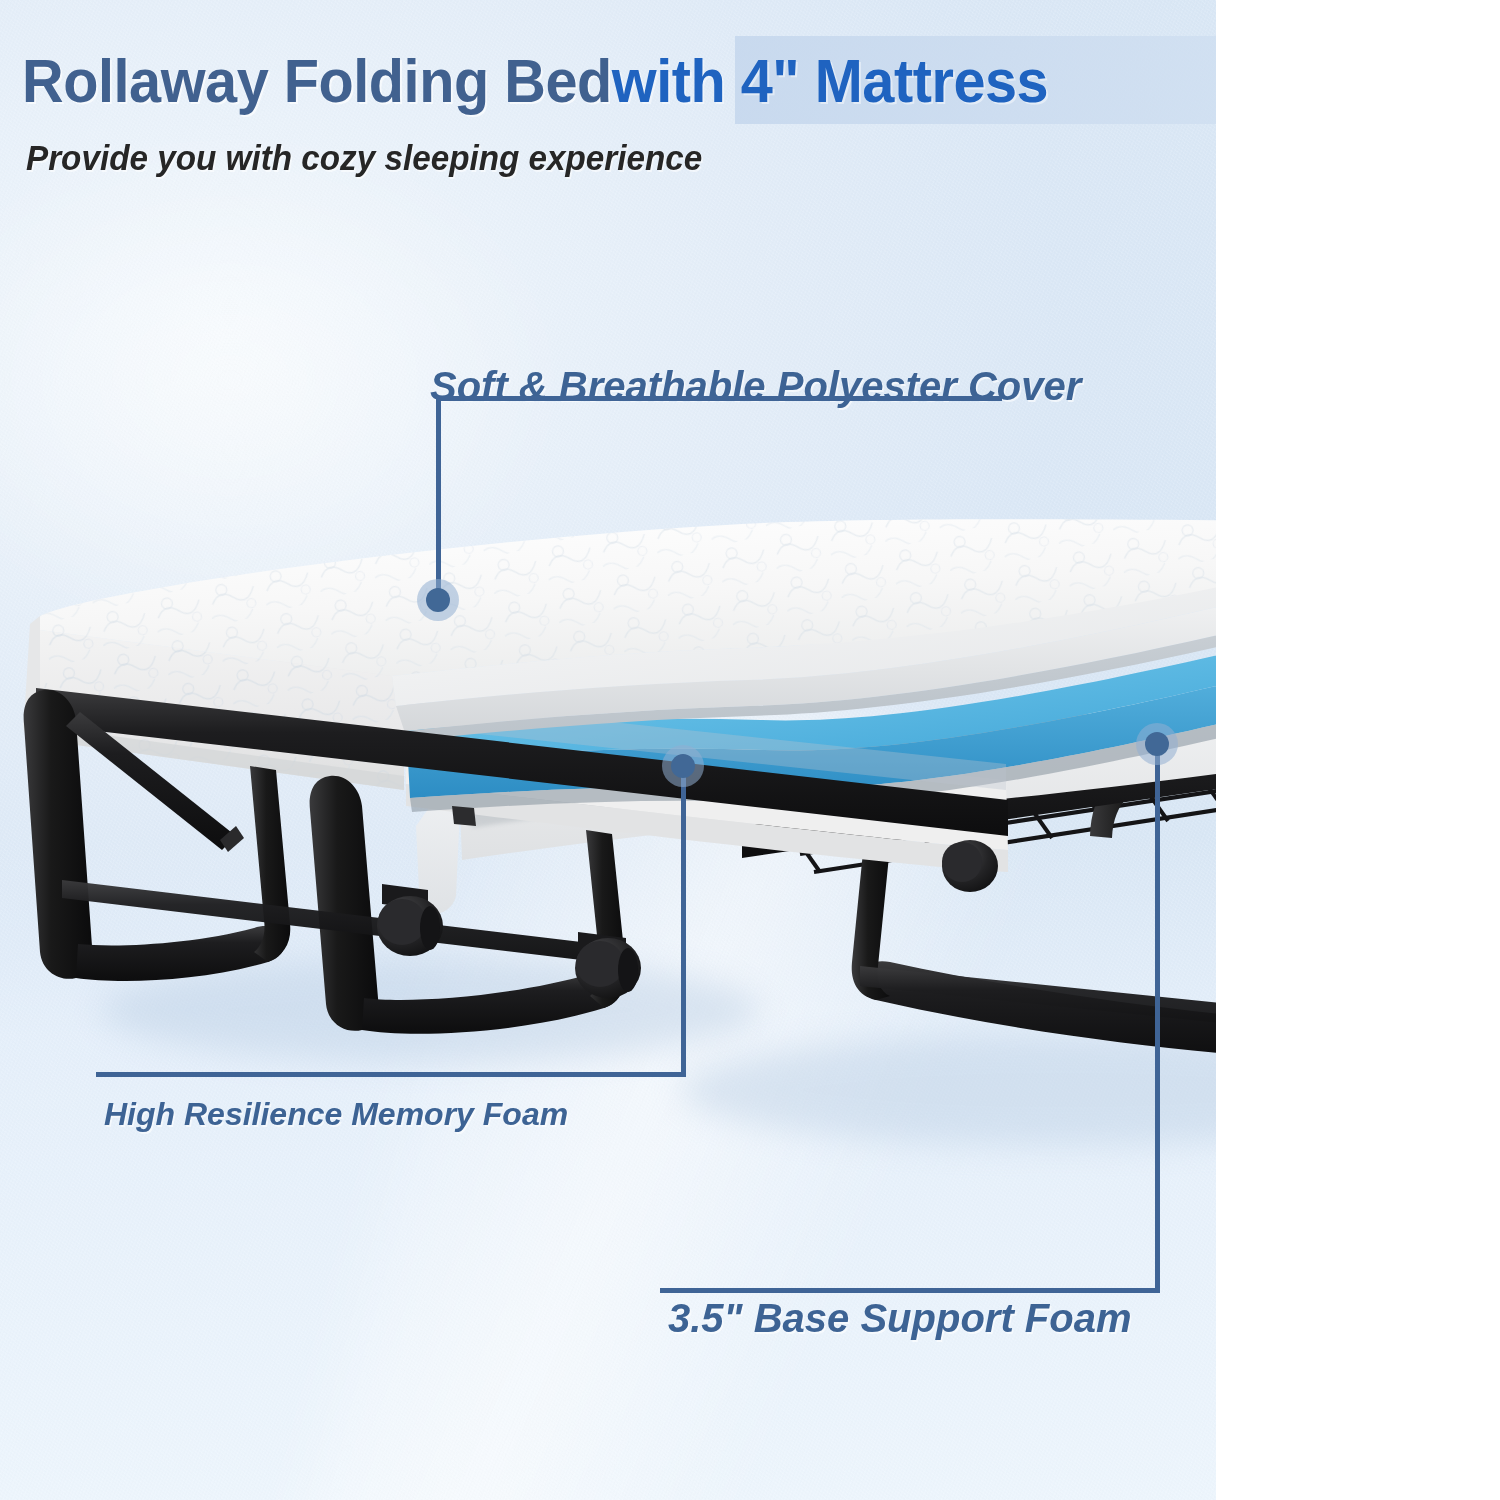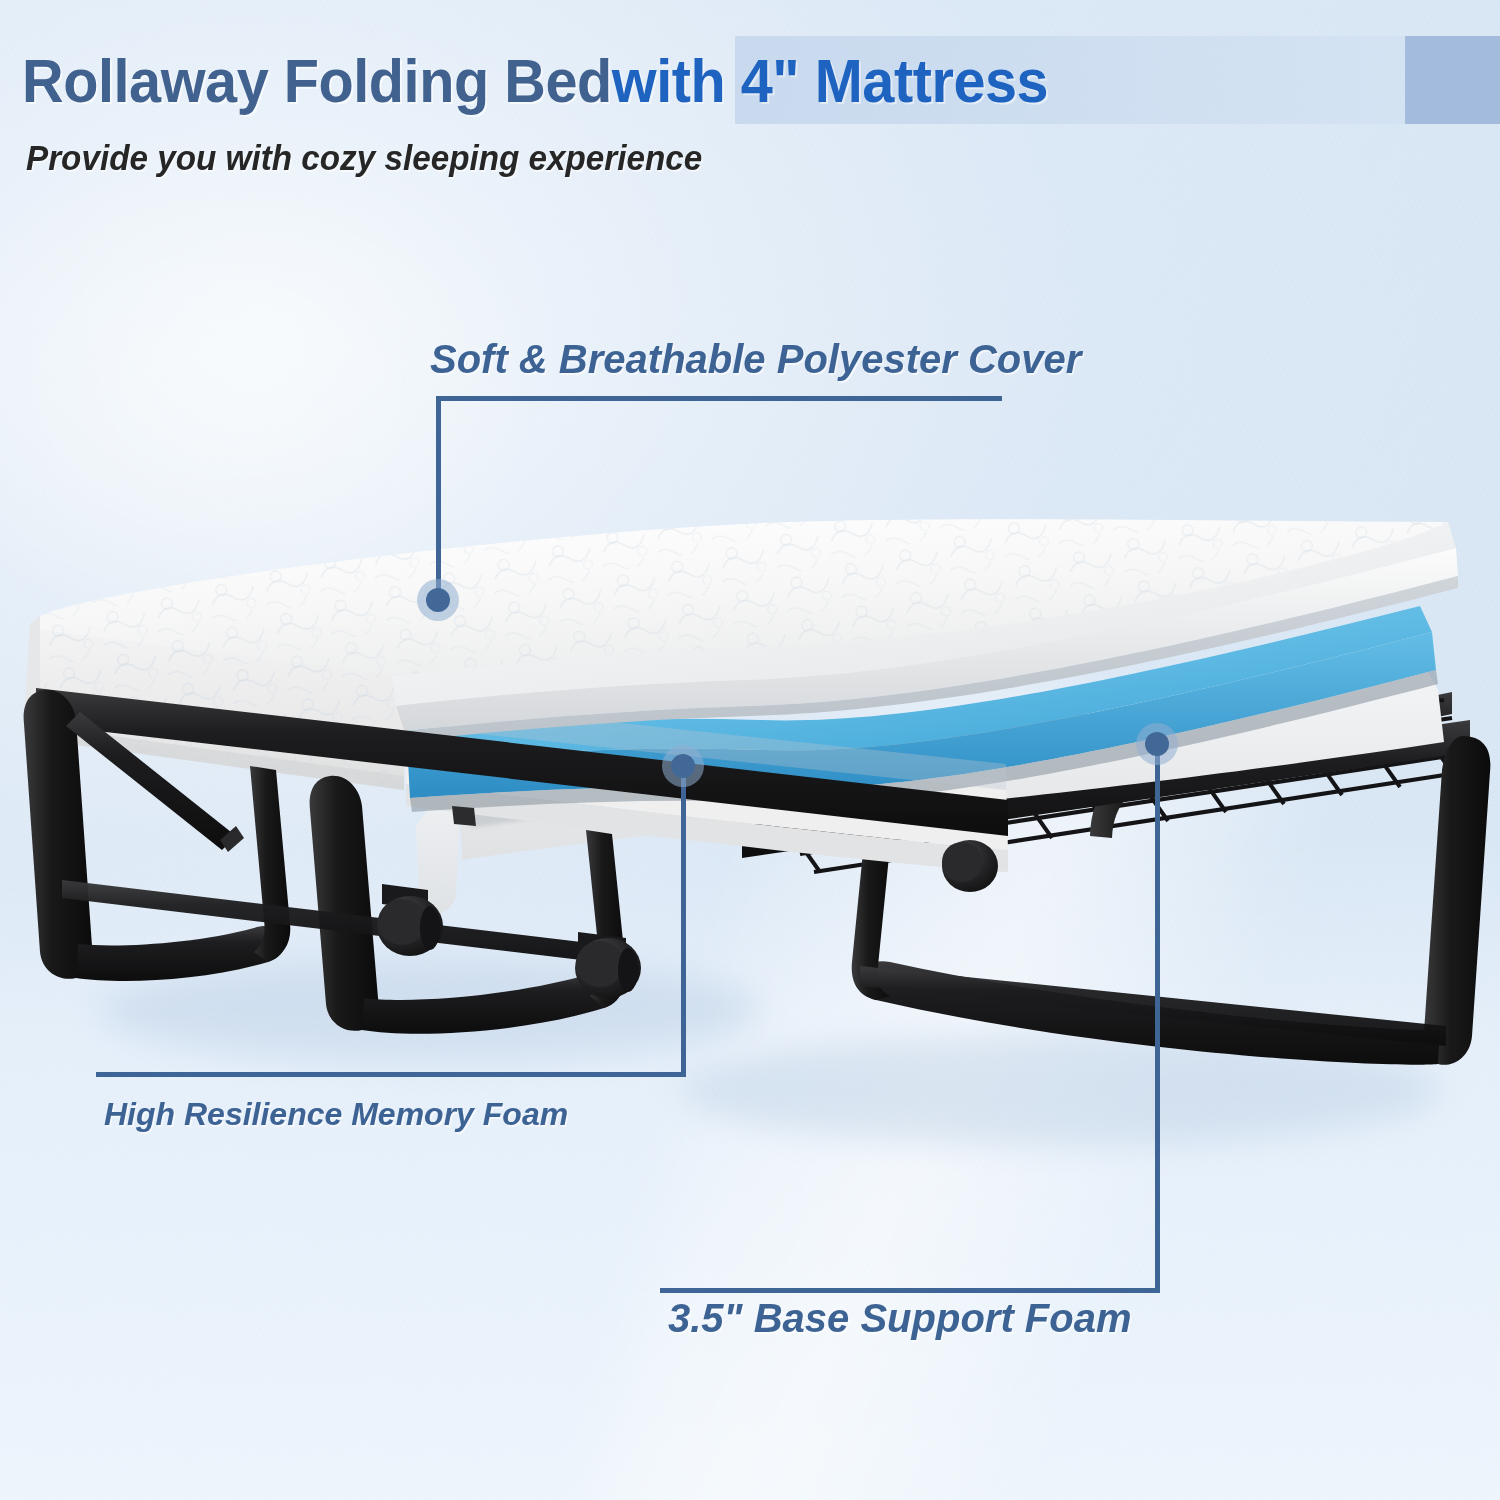--- a/index.html
+++ b/index.html
@@ -6,21 +6,21 @@
     margin: 0;
     padding: 0;
     background: #ffffff;
   }
   body {
     font-family: "Liberation Sans", sans-serif;
   }
 
   #stage {
     position: relative;
-    width: 1500px;
+    width: 1216px;
     height: 1500px;
     overflow: hidden;
     background: #e6eff9;
   }
 
   
   .bg-base {
     position: absolute;
     inset: 0;
     background:
@@ -118,21 +118,21 @@
 
   
   .callout {
     position: absolute;
     font-style: italic;
     font-weight: bold;
     color: #3d6394;
     white-space: nowrap;
     text-shadow: 1.5px 1.5px 0 rgba(255,255,255,0.6);
   }
-  .c-cover  { left: 430px;  top: 337px;  font-size: 40px; }
+  .c-cover  { left: 430px;  top: 364px;  font-size: 40px; }
   .c-memory { left: 104px;  top: 1096px; font-size: 32px; }
   .c-base   { left: 668px;  top: 1296px; font-size: 40px; }
 
   
   .leader {
     position: absolute;
     background: #3f6496;
   }
   .dot-outer {
     position: absolute;

